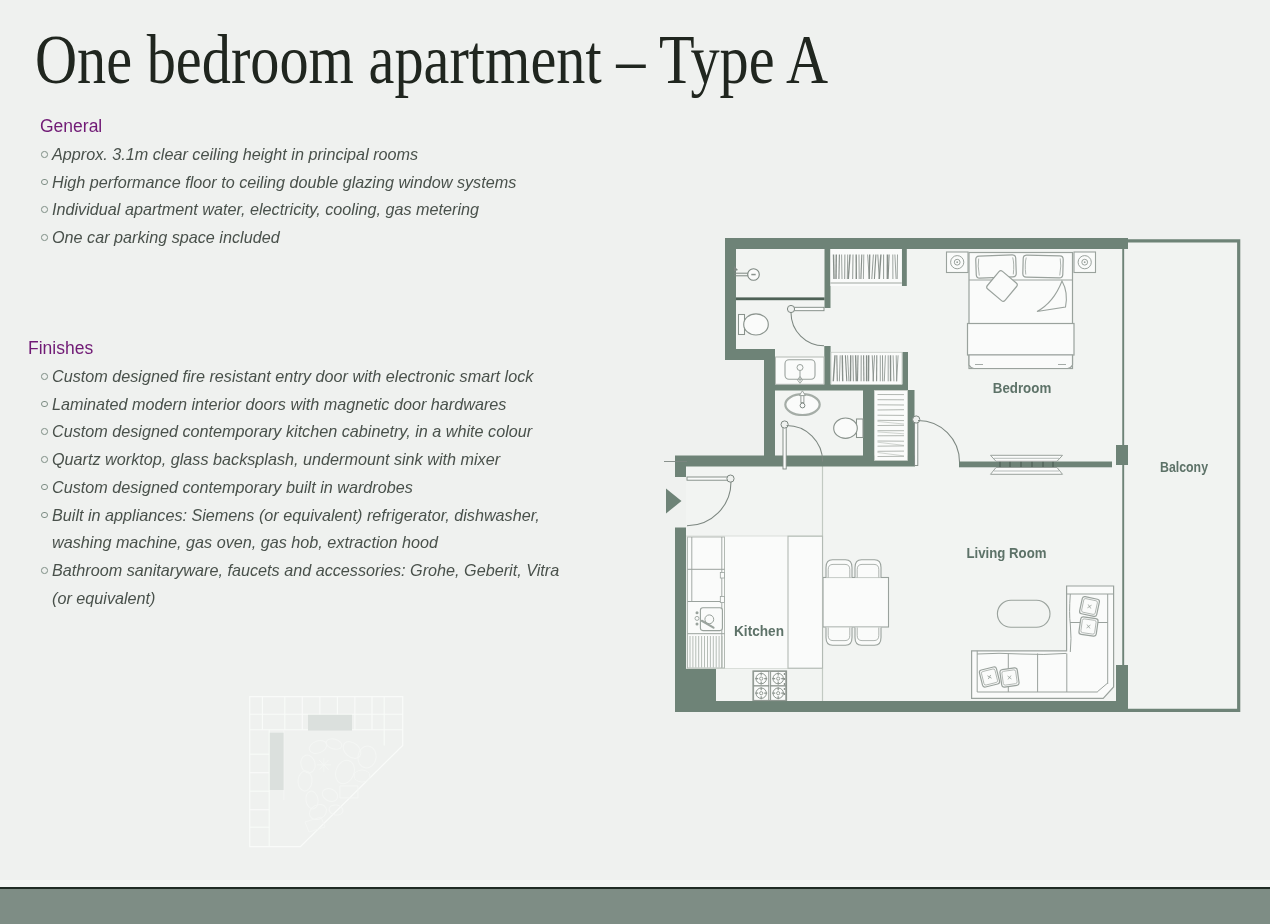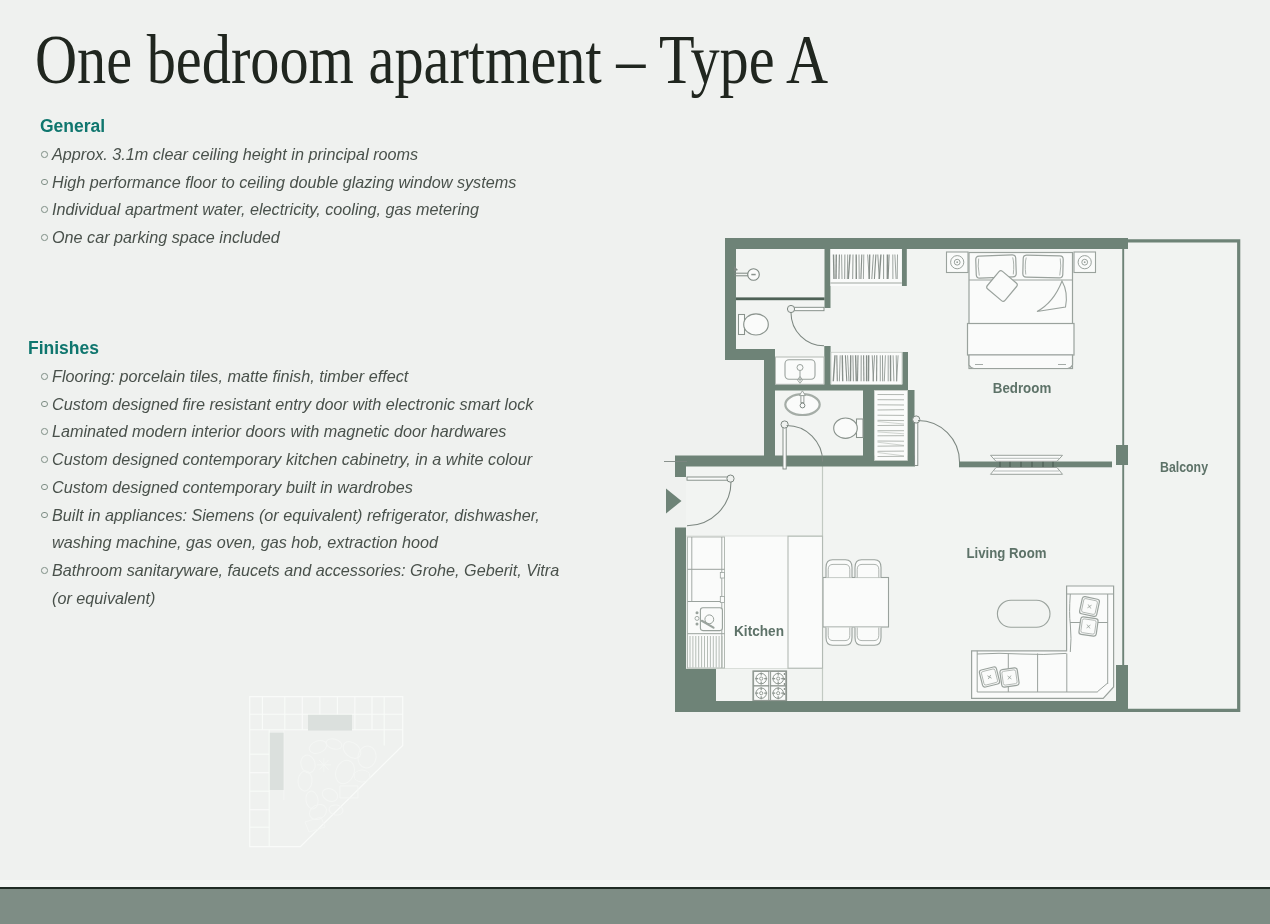--- a/index.html
+++ b/index.html
@@ -1,43 +1,43 @@
 <!DOCTYPE html>
 <html><head>
 <meta charset="utf-8">
 <style>
   html,body{margin:0;padding:0;}
   body{width:1270px;height:924px;background:#eff1ef;font-family:"Liberation Sans",sans-serif;position:relative;overflow:hidden;}
   .abs{position:absolute;}
   h1{margin:0;font-family:"Liberation Serif",serif;font-weight:400;color:#20261f;font-size:69px;line-height:1;letter-spacing:0;transform:scaleX(0.845);transform-origin:0 0;white-space:nowrap;}
-  .h2{font-weight:700;font-size:17.5px;color:#0f766e;}
+  .h2{font-weight:400;font-size:17.5px;color:#701a75;}
   .li{position:relative;padding-left:12px;font-size:16.2px;color:#49514b;line-height:27.7px;font-style:italic;}
   .li::before{content:"";position:absolute;left:1px;top:10px;width:4.6px;height:4.6px;border:1.7px solid #7e8e85;border-radius:50%;}
 </style>
 </head>
 <body>
 
   <h1 class="abs" style="left:35px;top:26px;">One bedroom apartment – Type A</h1>
 
   <div class="h2 abs" style="left:40px;top:116px;">General</div>
 
   <div class="abs" style="left:40px;top:141px;width:532px;">
     <div class="li">Approx. 3.1m clear ceiling height in principal rooms</div>
     <div class="li">High performance floor to ceiling double glazing window systems</div>
     <div class="li">Individual apartment water, electricity, cooling, gas metering</div>
     <div class="li">One car parking space included</div>
   </div>
 
   <div class="h2 abs" style="left:28px;top:338px;">Finishes</div>
 
   <div class="abs" style="left:40px;top:363px;width:532px;">
-    <div class="li">Flooring: porcelain tiles, matte finish, timber effect</div>
     <div class="li">Custom designed fire resistant entry door with electronic smart lock</div>
     <div class="li">Laminated modern interior doors with magnetic door hardwares</div>
     <div class="li">Custom designed contemporary kitchen cabinetry, in a white colour</div>
+    <div class="li">Quartz worktop, glass backsplash, undermount sink with mixer</div>
     <div class="li">Custom designed contemporary built in wardrobes</div>
     <div class="li">Built in appliances: Siemens (or equivalent) refrigerator, dishwasher, washing machine, gas oven, gas hob, extraction hood</div>
     <div class="li">Bathroom sanitaryware, faucets and accessories: Grohe, Geberit, Vitra (or equivalent)</div>
   </div>
 
   <svg class="abs" style="left:0;top:0;" width="1270" height="924" viewBox="0 0 1270 924">
 
 <path d="M725,238 H1128 V249 H1123 V712 H706 V701 H686 V466 H675 V455.5 H764 V360 H725 Z" fill="#f2f4f2" opacity="0.9"></path>
 
 <rect x="686" y="536" width="136.5" height="132.5" fill="#fafbfa" stroke="#d9ded9" stroke-width="1"></rect>

